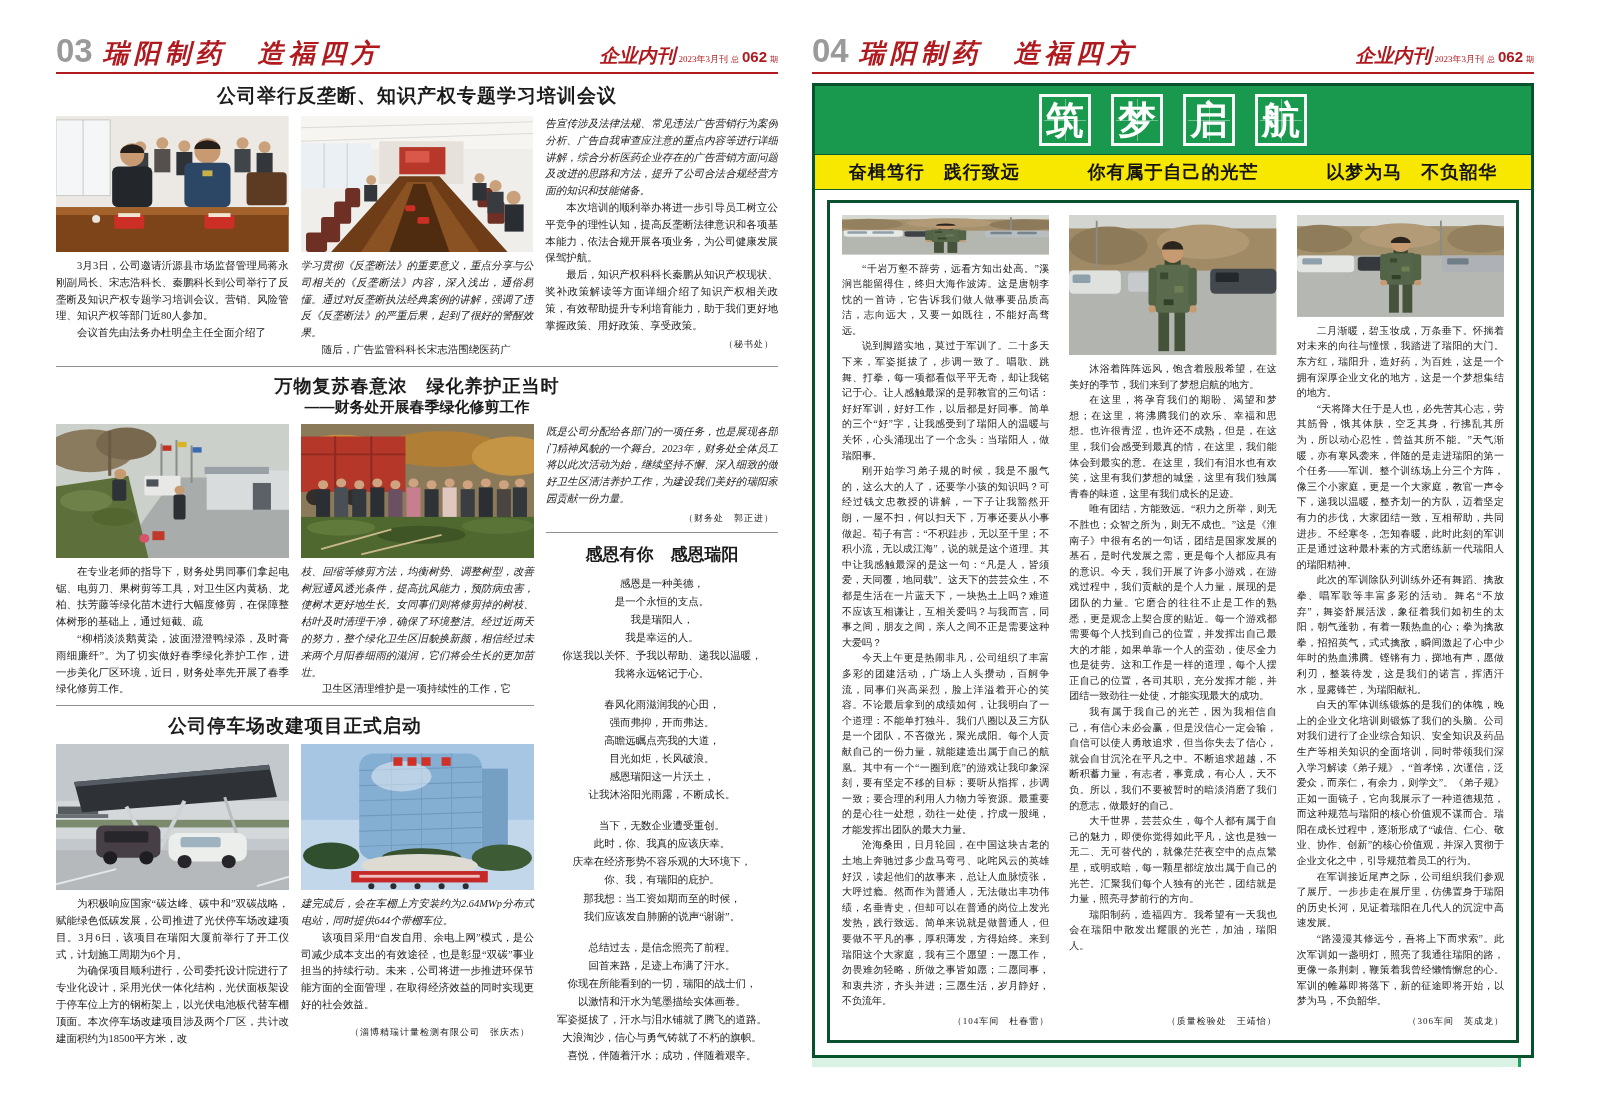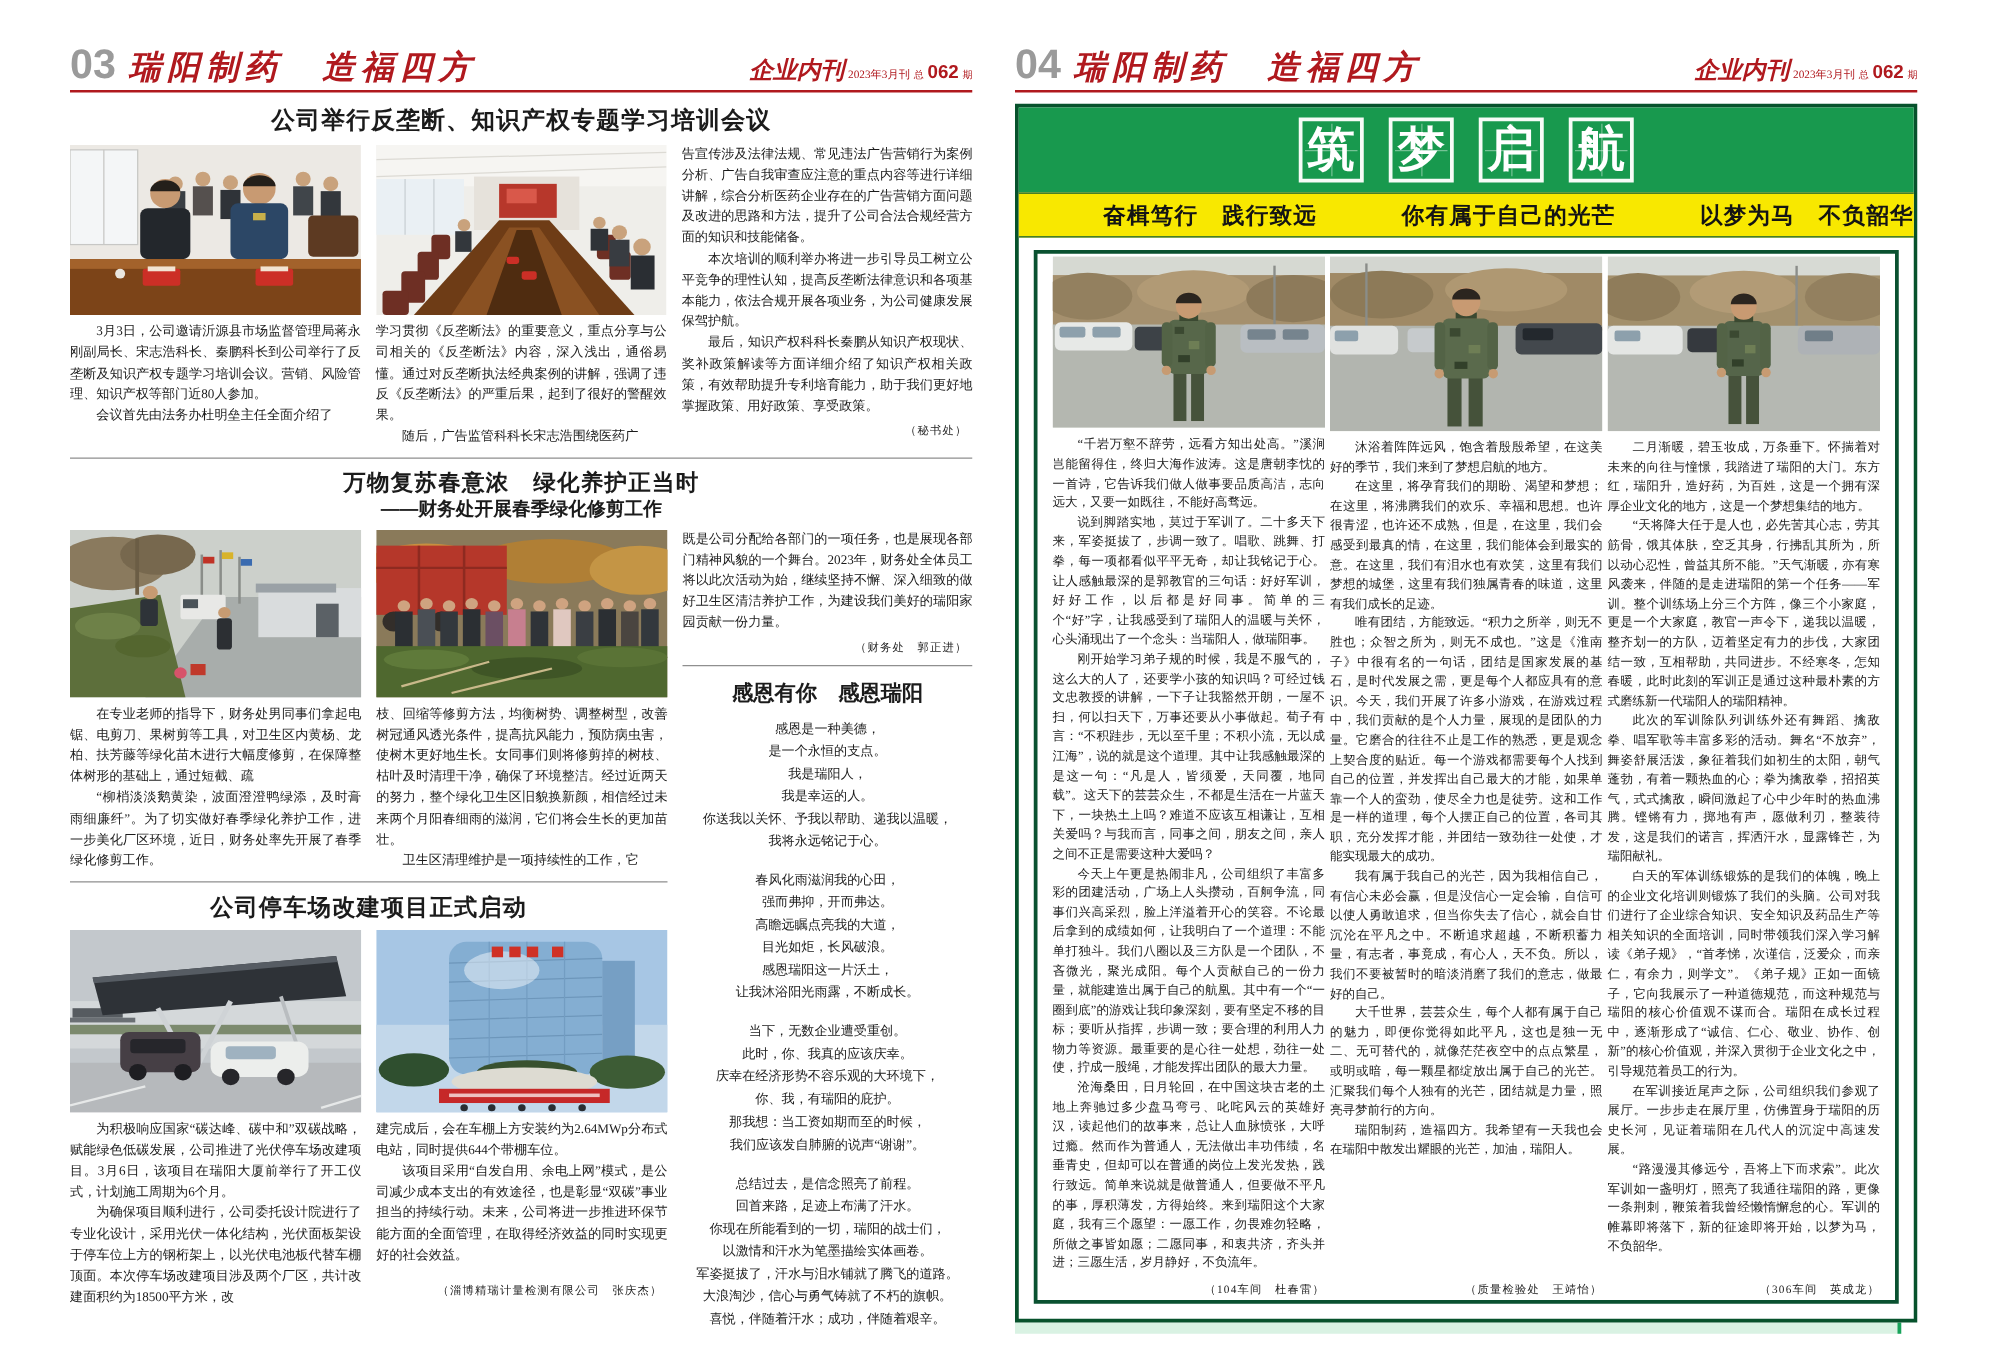--- a/index.html
+++ b/index.html
@@ -18,21 +18,21 @@
   .issue { margin-left:auto; color:#b0191e; display:flex; align-items:baseline; gap:3px; }
   .issue-label { font-weight:800; font-style:italic; font-size:19px; }
   .issue-month { font-size:9px; }
   .issue-prefix,.issue-suffix { font-size:8px; }
   .issue-number { font-family:"Liberation Sans","DejaVu Sans",sans-serif; font-weight:800; font-size:15px; }
 
   
   .art-title { text-align:center; font-family:"Liberation Sans","DejaVu Sans",sans-serif; font-weight:800; font-size:19px; letter-spacing:1px; margin:9px 0 7px; }
   .art-subtitle { text-align:center; font-family:"Liberation Sans","DejaVu Sans",sans-serif; font-weight:700; font-size:15px; margin:-2px 0 7px; }
   .para { font-size:10.5px; line-height:1.6; text-align:justify; text-indent:2em; }
-  .cont { text-indent:0; }
+  .cont { text-indent:0;font-style:italic; }
   .byline { text-align:right; font-size:9px; color:#222; padding:4px 4px 0 0; letter-spacing:1px; }
   .hr { border-top:1px solid #8f8f8f; margin:7px 0; }
   .photo { display:block; width:100%; margin-bottom:6px; }
 
   .a-row { display:flex; gap:12px; }
   .colw { width:233px; }
   .split-row { display:flex; gap:12px; }
   .left-region { width:478px; }
   .right-region { width:232px; }
   .two-col { display:flex; gap:12px; }
@@ -48,22 +48,22 @@
   
   .p4-stack { position:relative; margin-top:9px; height:975px; }
   .p4-shadow { position:absolute; left:-13px; top:13px; right:13px; bottom:-13px; background:#d9f2e3; border:3px solid #18a35b; }
   .p4-card { position:relative; height:100%; background:#fff; border:3px solid #07522c; display:flex; flex-direction:column; }
   .p4-banner { background:#18994e; height:68px; display:flex; justify-content:center; align-items:center; gap:20px; }
   .char-box { position:relative; width:52px; height:52px; border:3px solid #f6fbf7; display:flex; align-items:center; justify-content:center; }
   .char-box::before { content:''; position:absolute; left:50%; top:2px; bottom:2px; width:1px; background:rgba(255,255,255,.4); }
   .char-box::after  { content:''; position:absolute; top:50%; left:2px; right:2px; height:1px; background:rgba(255,255,255,.4); }
   .char-box span { position:relative; z-index:1; color:#fff; font-weight:800; font-size:38px; line-height:1; }
   .p4-yellow { background:#f8e800; height:36px; display:flex; align-items:center; border-top:1px solid #0c5c33; border-bottom:1px solid #0c5c33; }
-  .p4-head { flex:1; text-align:right; font-family:"Liberation Sans","DejaVu Sans",sans-serif; font-weight:800; font-size:18px; color:#141414; letter-spacing:1px; }
-  .p4-content { flex:1; margin:10px 12px 12px; border:3px solid #0a5130; padding:2px 12px; display:flex; gap:4px; overflow:hidden; }
+  .p4-head { flex:1; text-align:center; font-family:"Liberation Sans","DejaVu Sans",sans-serif; font-weight:800; font-size:18px; color:#141414; letter-spacing:1px; }
+  .p4-content { flex:1; margin:10px 12px 12px; border:3px solid #0a5130; padding:12px 12px; display:flex; gap:20px; overflow:hidden; }
   .p4-col { flex:1; display:flex; flex-direction:column; overflow:hidden; }
   .p4-col .para { font-size:10px; line-height:1.56; }
   .p4-byline { margin-top:auto; text-align:right; font-size:9px; letter-spacing:1px; padding-top:6px; }
 </style>
 </head>
 <body>
 
 <div class="sheet">
 
   <div class="page">

